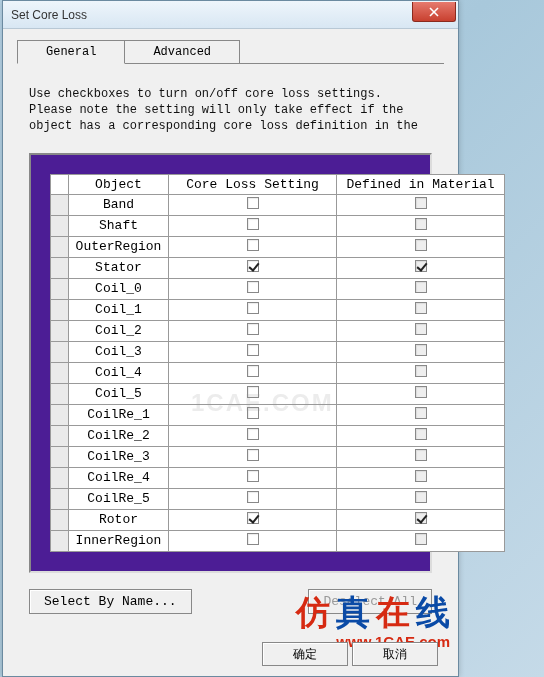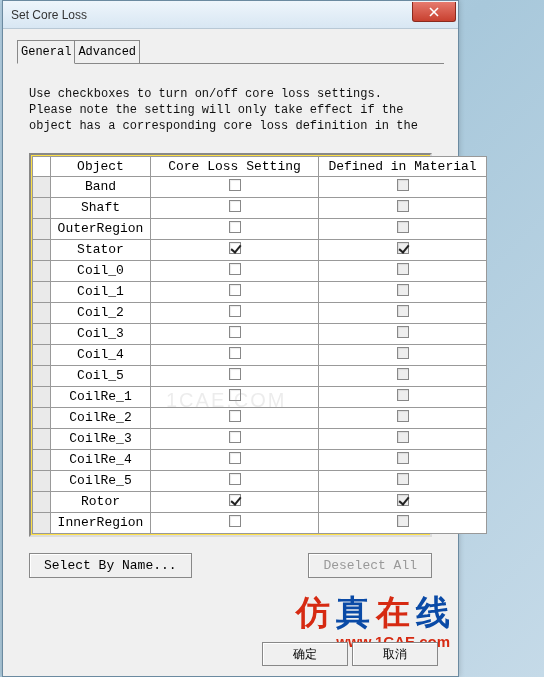--- a/index.html
+++ b/index.html
@@ -56,21 +56,21 @@
     padding: 10px 14px 10px 14px;
   }
   .tabstrip {
     display: flex;
     align-items: flex-end;
     border-bottom: 1px solid #888;
     height: 25px;
     margin-bottom: 0;
   }
   .tab {
-    padding: 4px 3px;
+    padding: 4px 28px;
     border: 1px solid #888;
     border-bottom: none;
     background: #f0f0f0;
     font-family: "Courier New", monospace;
     cursor: pointer;
     margin-right: -1px;
   }
   .tab.active {
     background: #f0f0f0;
     position: relative;
@@ -80,22 +80,22 @@
   .instr {
     font-family: "Courier New", monospace;
     font-size: 12px;
     line-height: 1.35;
     margin: 22px 12px 18px 12px;
     color: #111;
   }
   .tablewrap {
     margin: 0 12px;
     border: 2px inset #dcdcdc;
-    padding: 1px;
-    background: #fde047;
+    padding: 19px;
+    background: #4c1d95;
   }
   table {
     border-collapse: collapse;
     width: 100%;
     table-layout: fixed;
   }
   th, td {
     border: 1px solid #999;
     padding: 2px 4px;
     height: 20px;
@@ -193,28 +193,28 @@
     position: absolute;
     right: 0;
     bottom: -14px;
     font-size: 15px;
     font-weight: bold;
     color: #d62a12;
     font-family: Arial, sans-serif;
   }
   .watermark {
     position: absolute;
-    left: 163px;
+    left: 188px;
     top: 388px;
-    font-size: 20px;
+    font-size: 24px;
     color: rgba(150,150,150,0.18);
     font-family: Arial, sans-serif;
     letter-spacing: 2px;
     pointer-events: none;
-    font-weight: normal;
+    font-weight: bold;
   }
 </style>
 </head>
 <body>
 
 <div class="window">
   <div class="titlebar">
     <span>Set Core Loss</span>
     <div class="closebtn">
       <svg viewBox="0 0 10 10">

